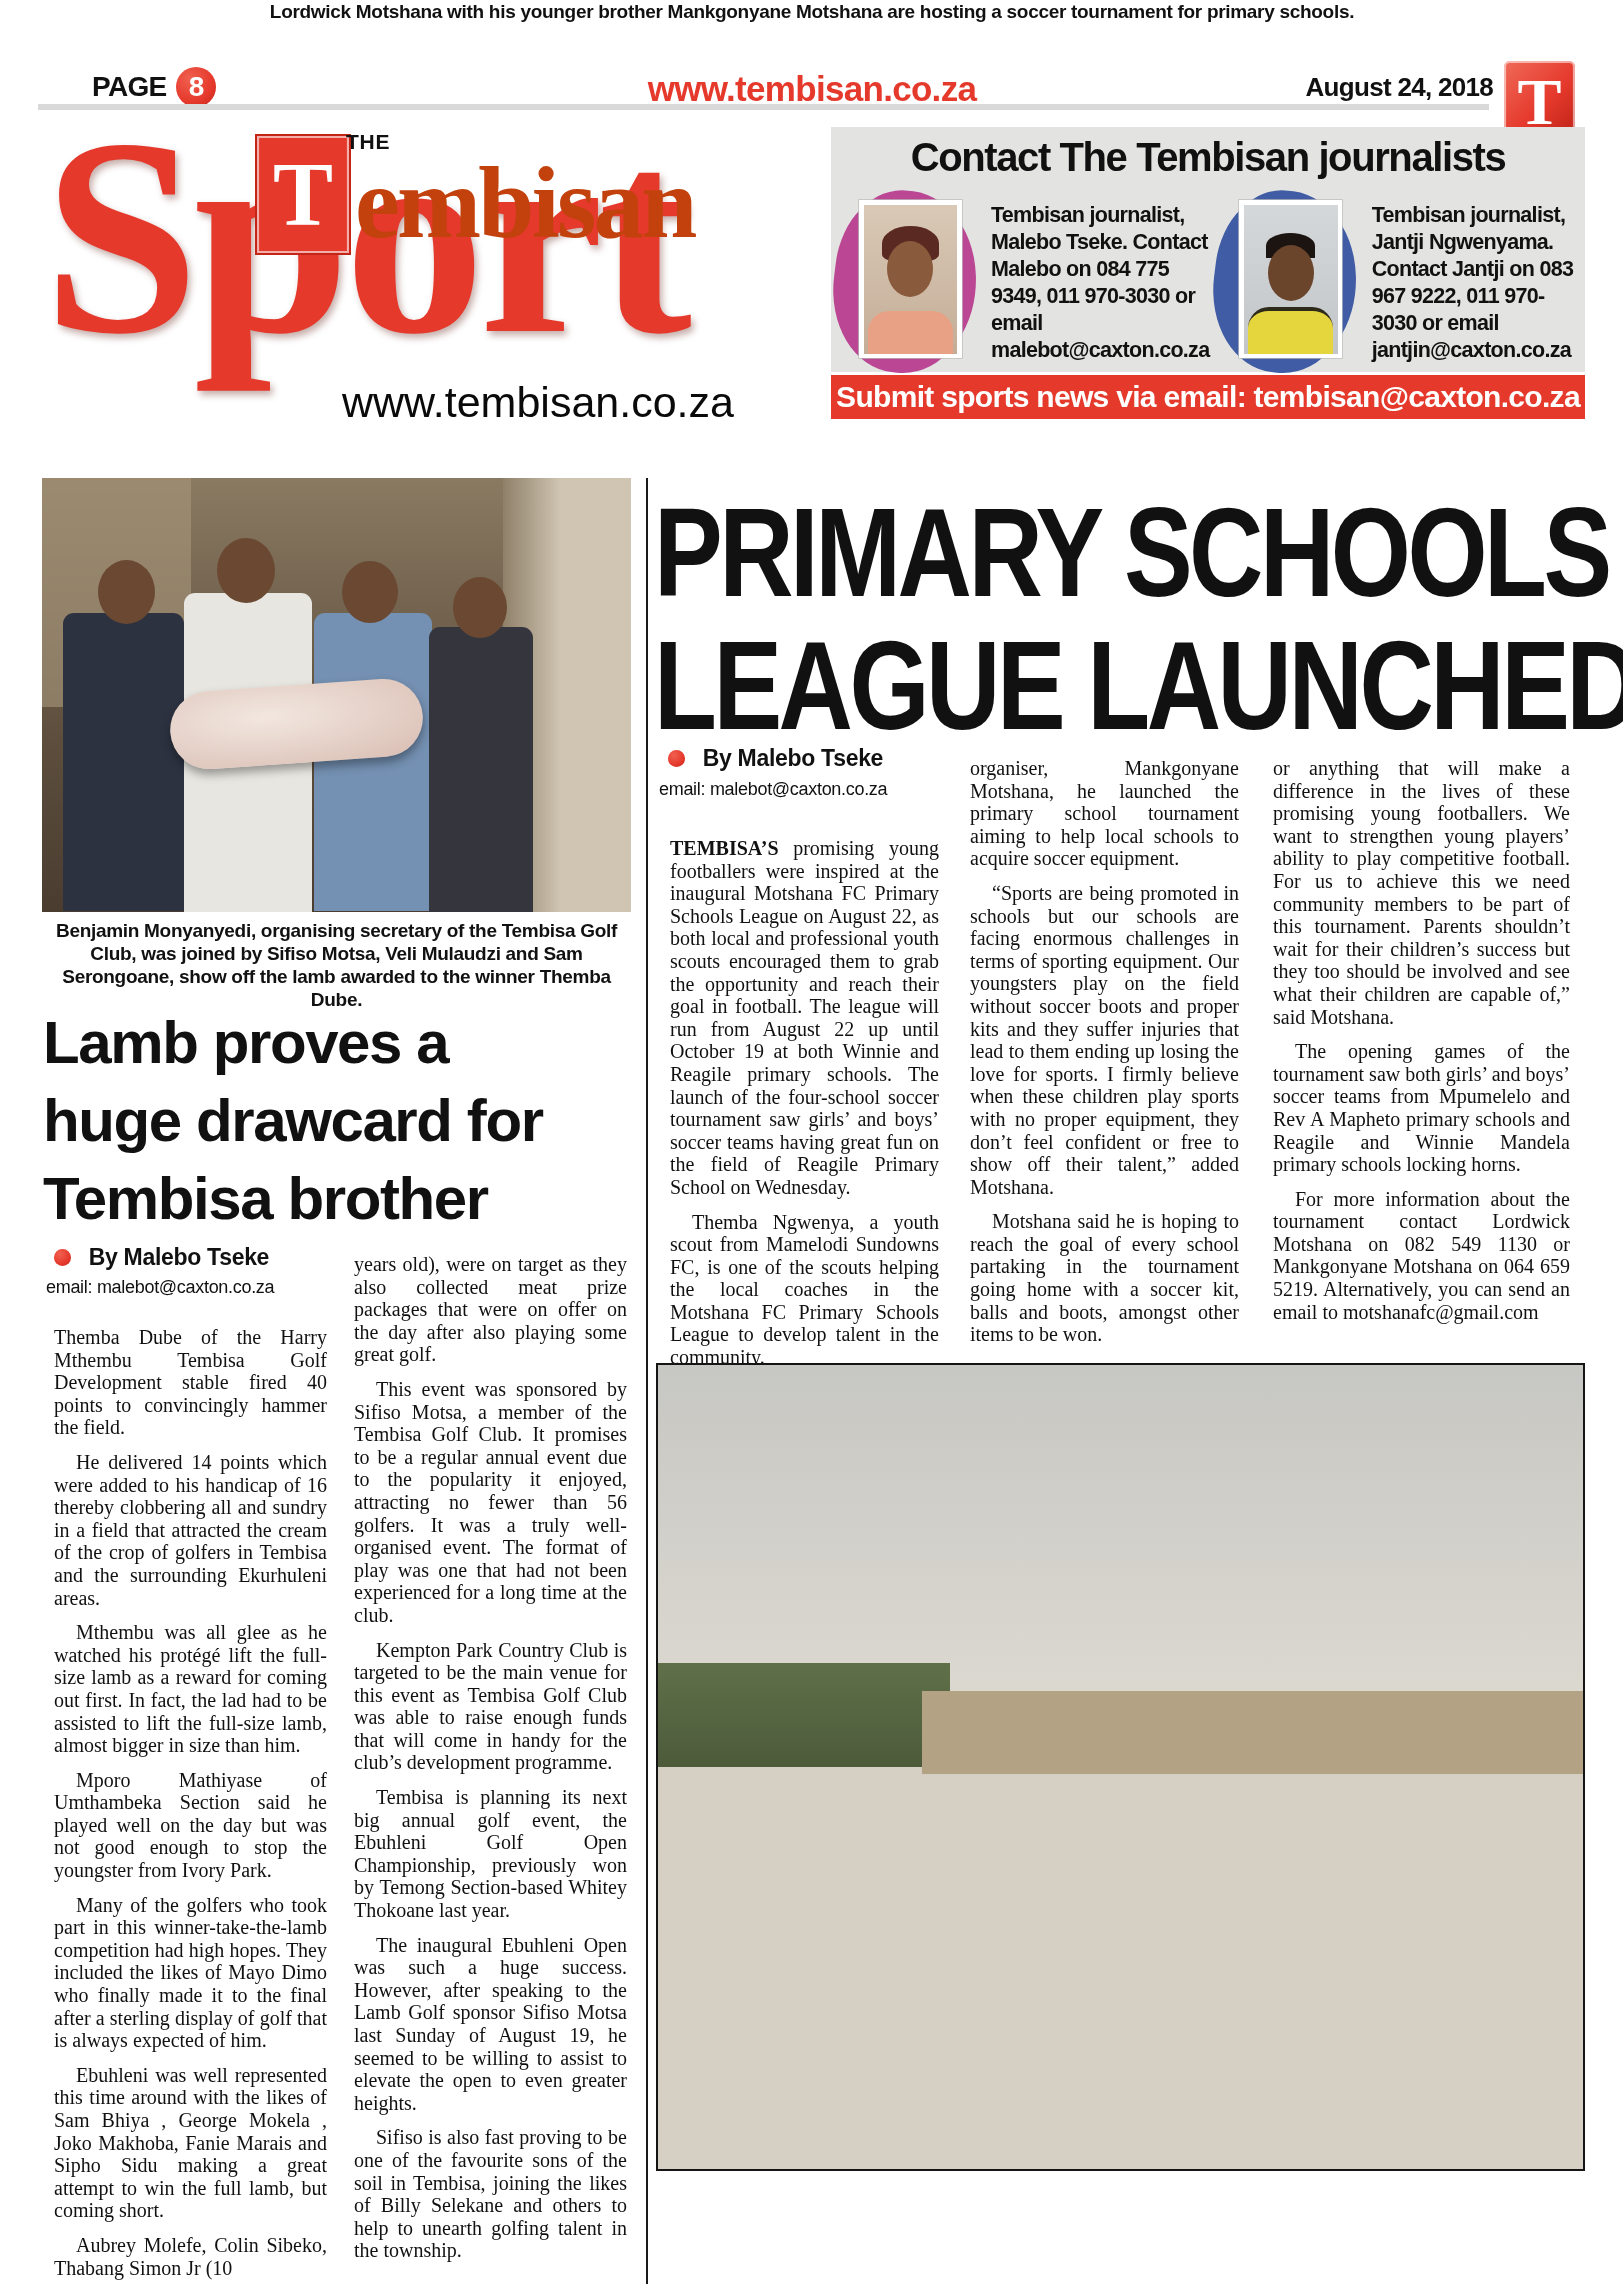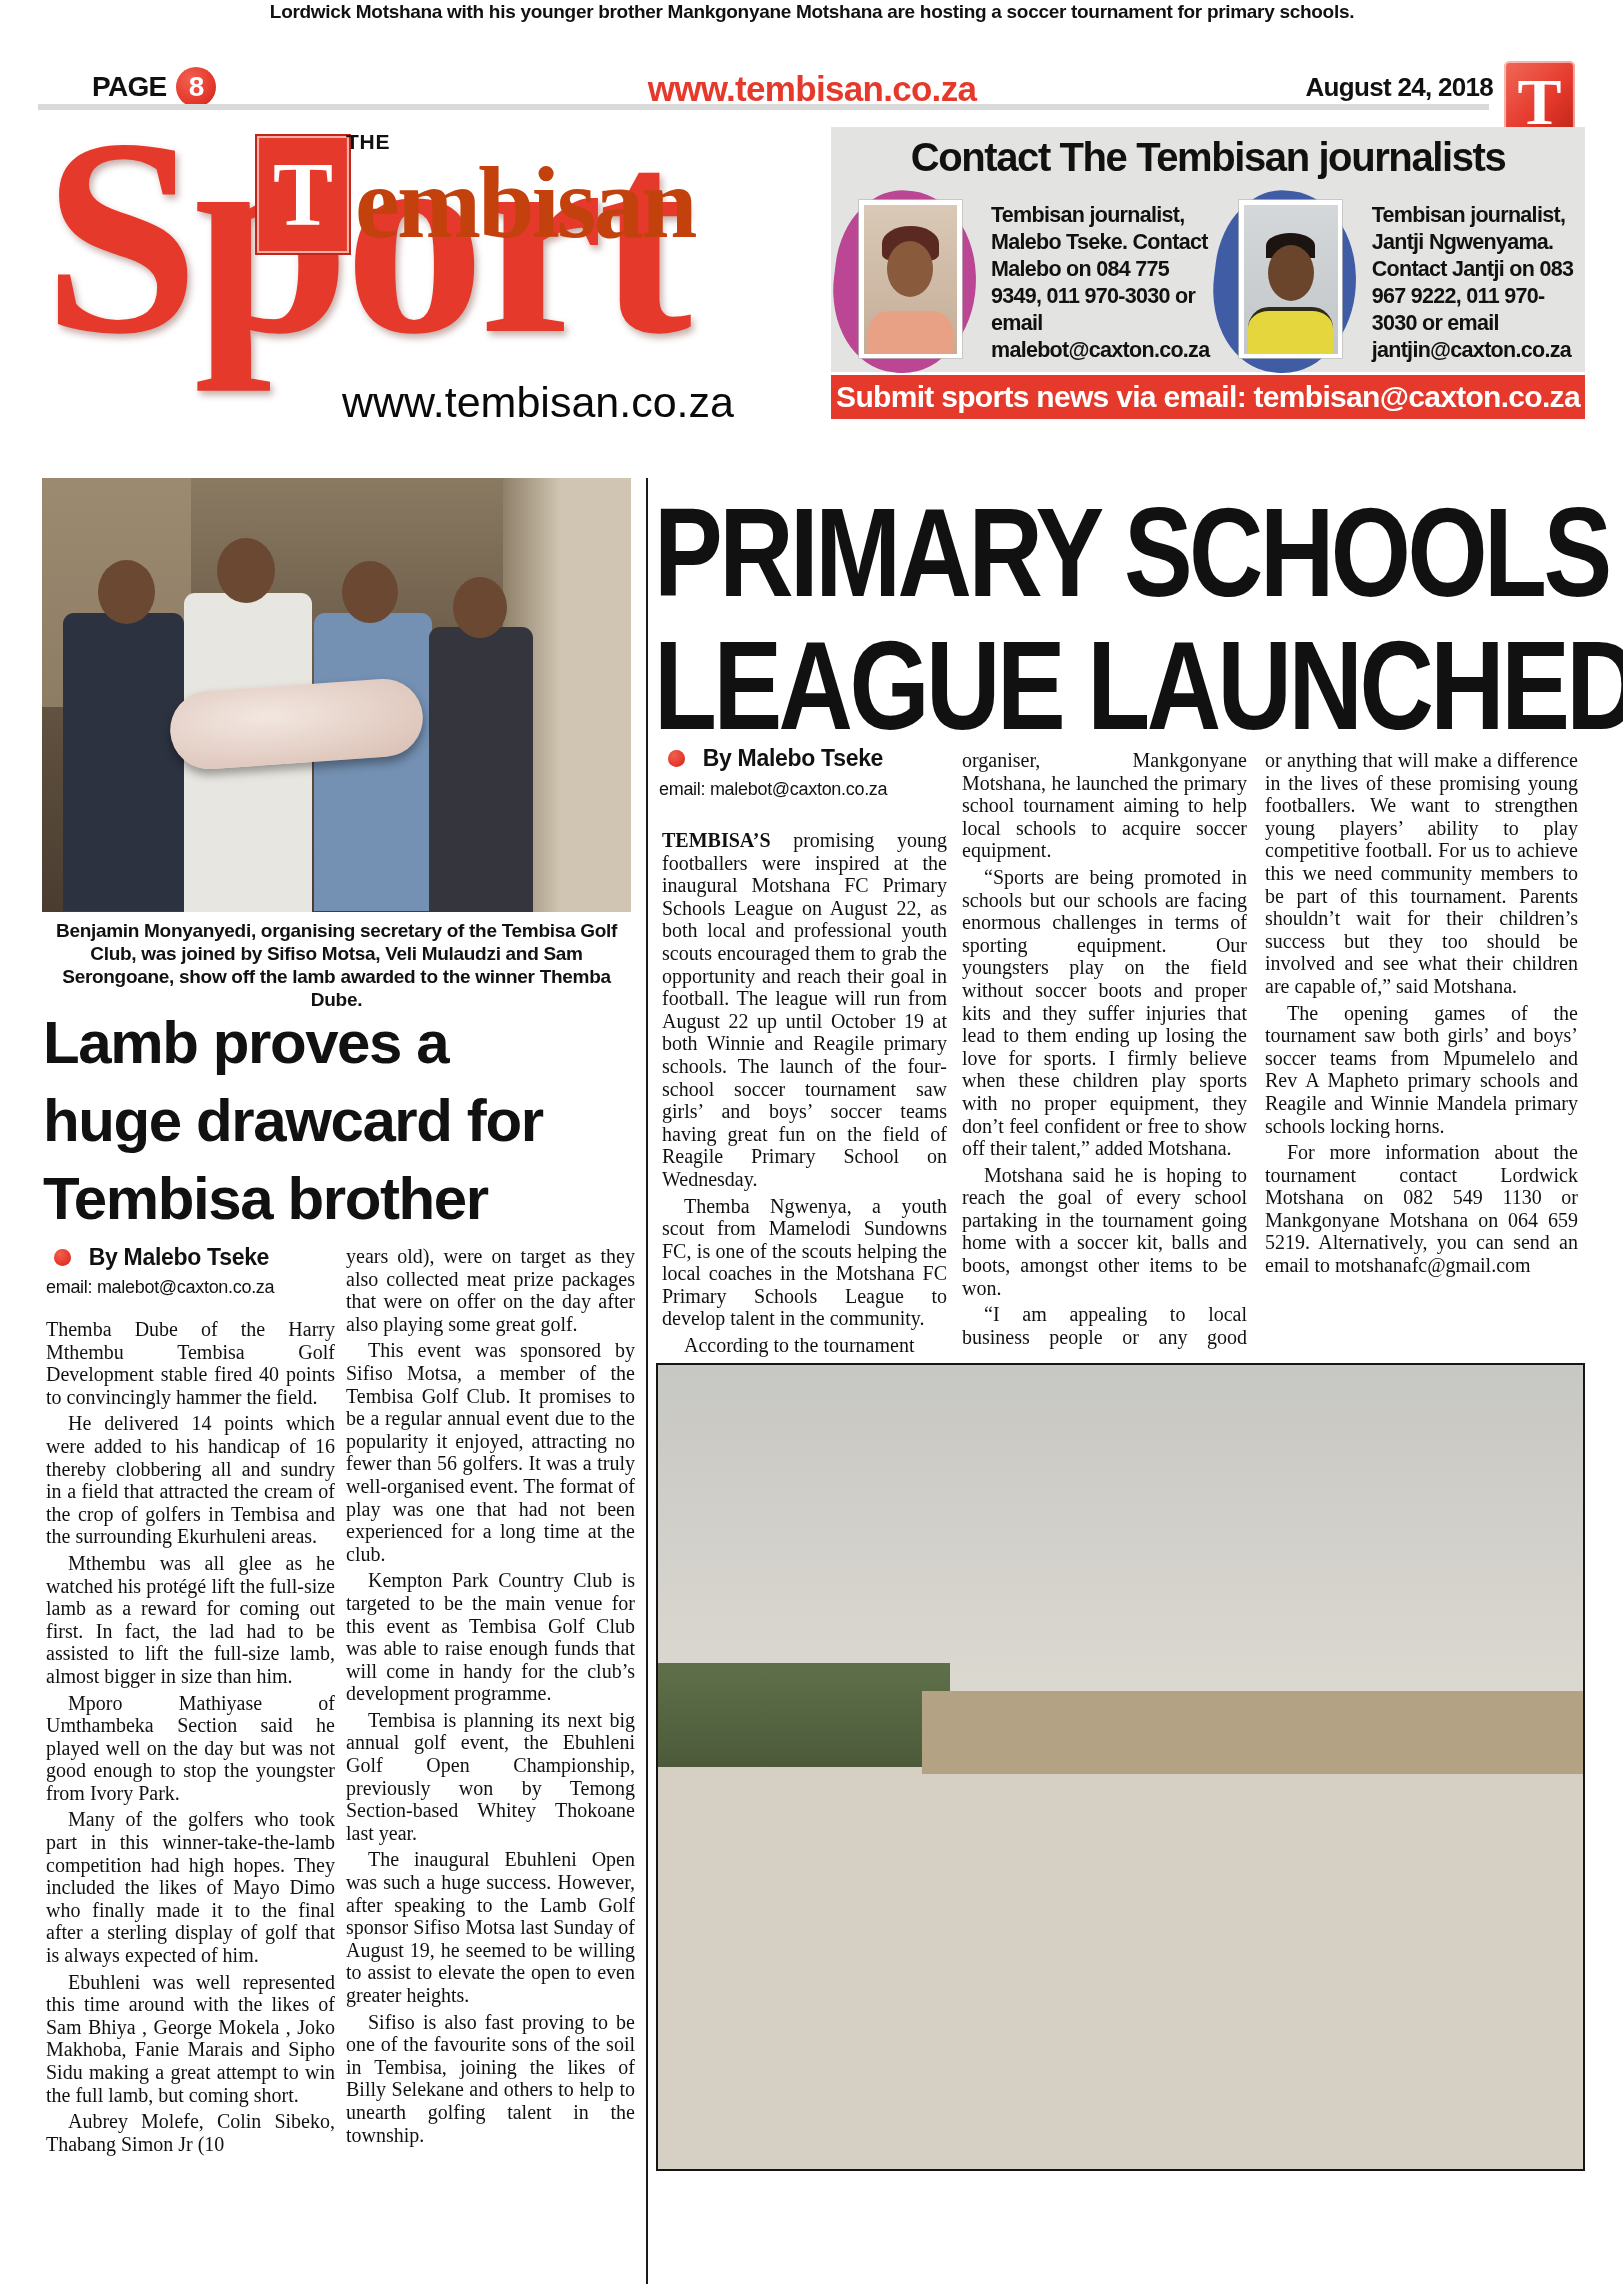--- a/index.html
+++ b/index.html
@@ -75,21 +75,21 @@
   .lamb-headline{position:absolute;left:43px;top:1004px;width:589px;font-size:60px;font-weight:bold;
                  line-height:78px;letter-spacing:-1.4px;}
   .byline-row{position:absolute;display:flex;align-items:center;}
   .red-dot{width:16.7px;height:16.7px;border-radius:50%;background:radial-gradient(circle at 35% 30%,#f0604f,#e5392c 60%,#c52418);margin-right:18px;flex:0 0 auto;}
   .byline-label{font-size:23px;font-weight:bold;letter-spacing:-0.3px;}
   .email-line{position:absolute;font-size:18px;letter-spacing:-0.3px;}
   .lamb-byline{left:54px;top:1244px;}
   .lamb-email{left:46px;top:1277px;}
   .body-col{position:absolute;font-family:"Liberation Serif",serif;font-size:20px;line-height:22.6px;
             text-align:justify;overflow:hidden;hyphens:auto;overflow-wrap:break-word;}
-  .body-col p{margin:4px;font-family:Liberation Serif, serif;}
+  .body-col p{margin:12px;font-family:Liberation Serif, serif;}
   .body-col p.ind{text-indent:1.1em;}
   .lamb-col1{left:42px;top:1314px;width:297px;height:972px;}
   .lamb-col2{left:342px;top:1241px;width:297px;height:1045px;}
   
   .league-headline{position:absolute;left:654px;width:934px;font-weight:bold;font-size:103px;letter-spacing:-3.5px;
                    line-height:1;transform:scaleY(1.22);transform-origin:top left;white-space:nowrap;}
   .lh-1{top:490px;}
   .lh-2{top:623px;}
   .league-byline{left:668px;top:745px;}
   .league-email{left:659px;top:779px;}

